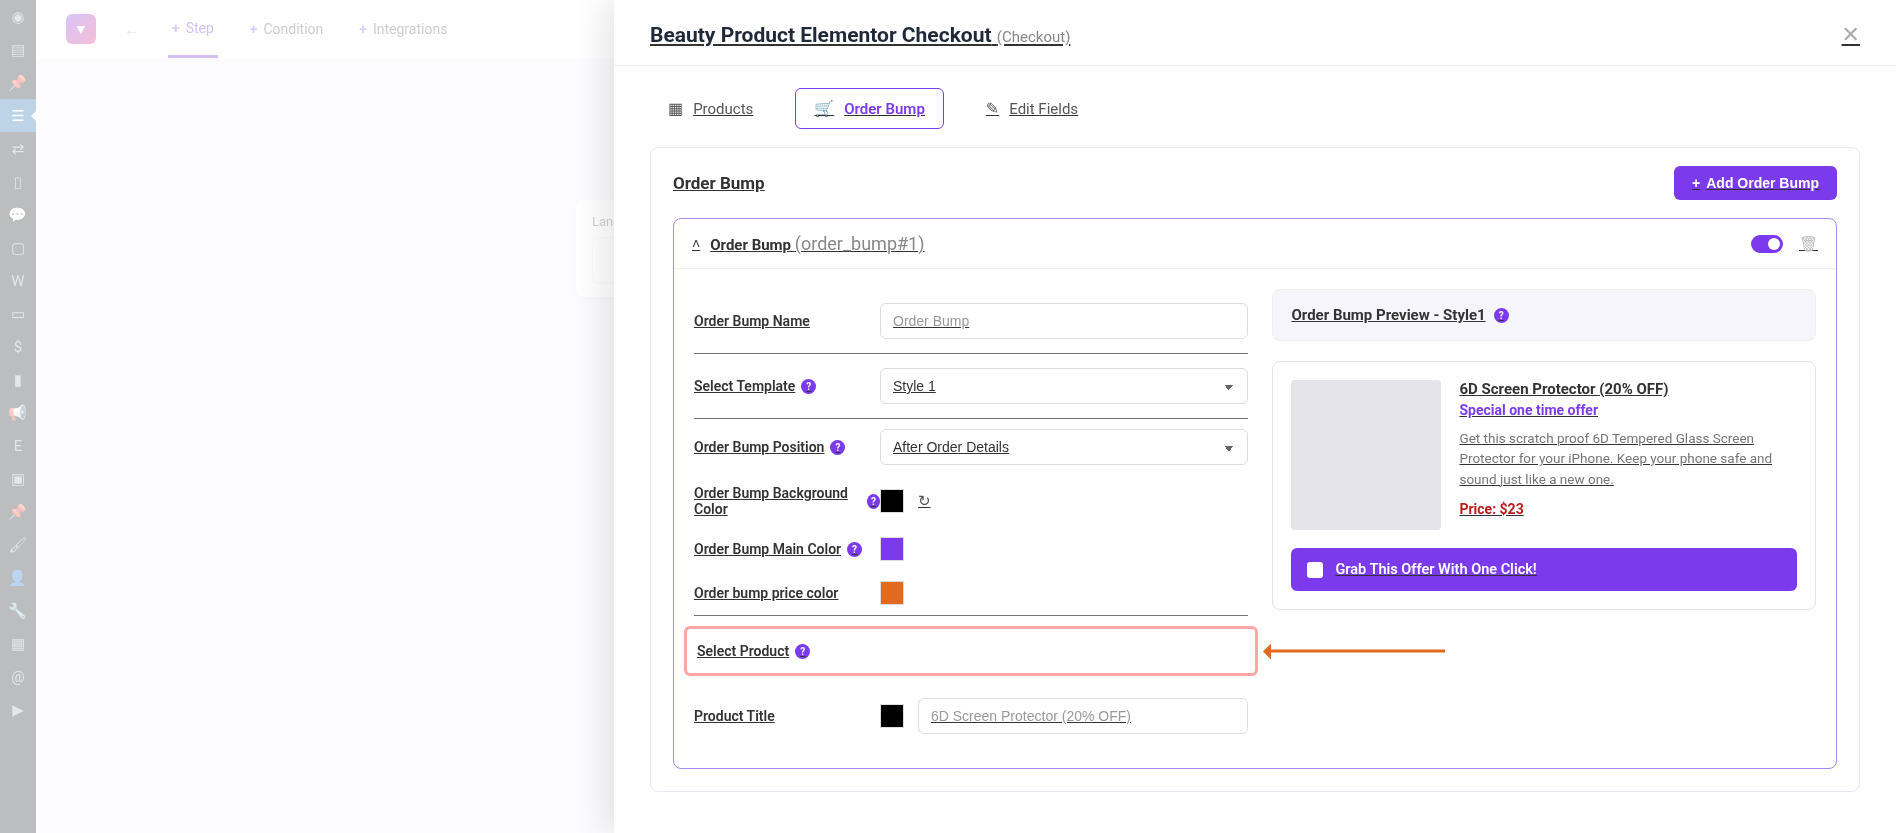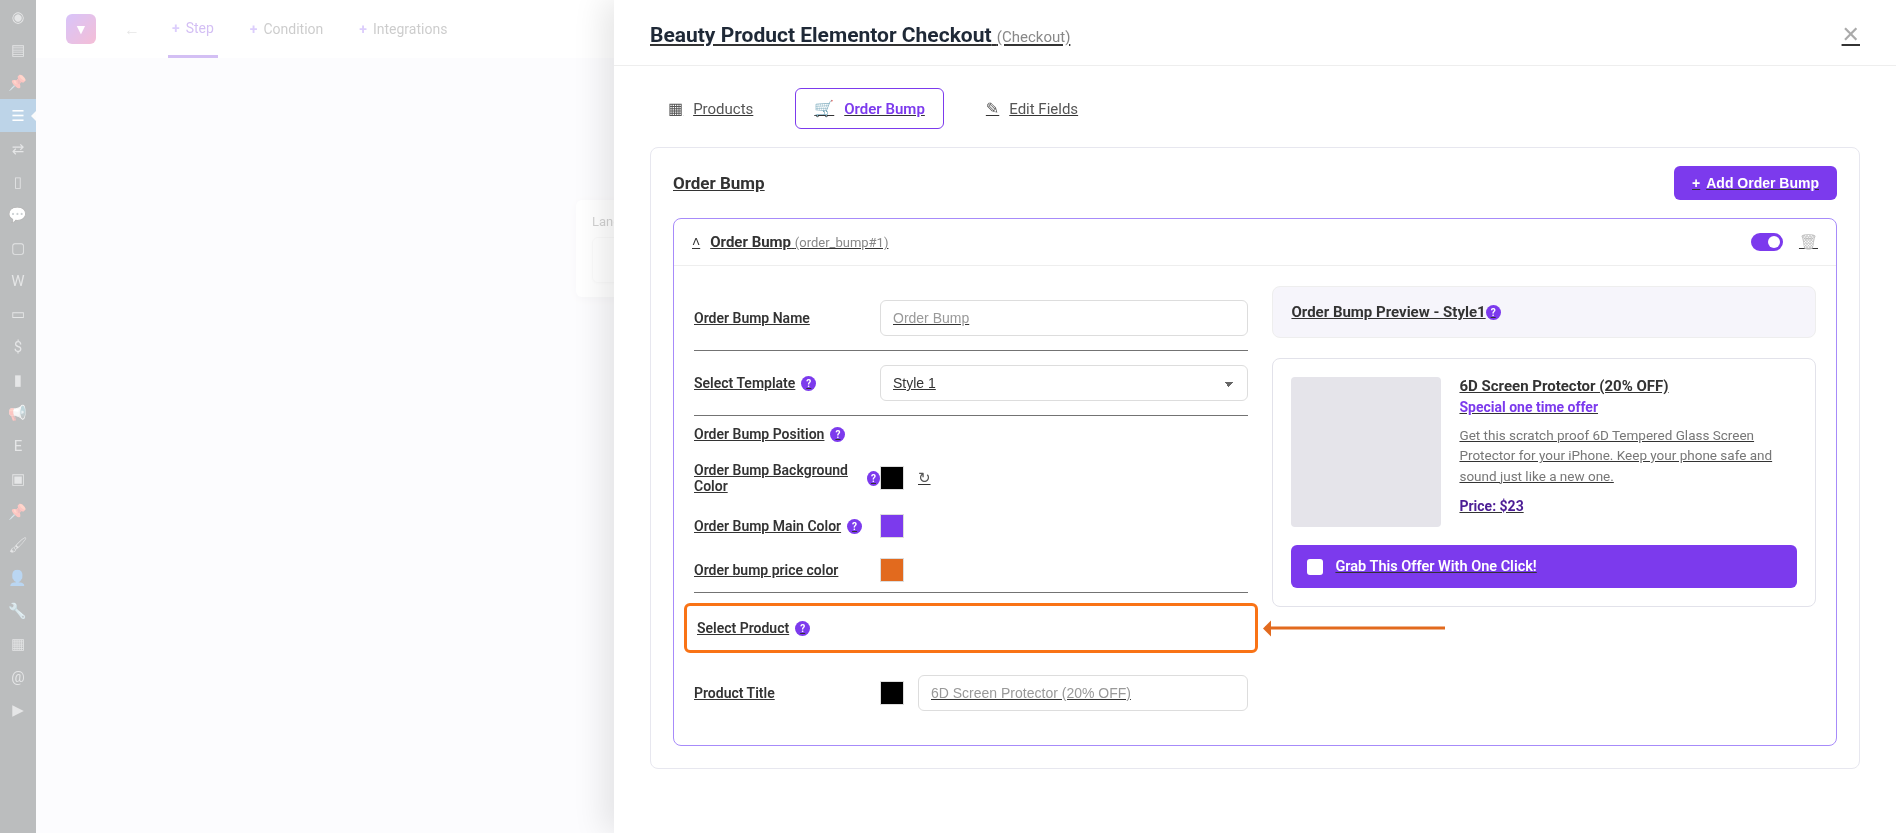--- a/index.html
+++ b/index.html
@@ -133,21 +133,21 @@
     overflow: visible;
   }
   .inner-hd {
     display:flex; align-items:center; justify-content:space-between;
     padding: 14px 18px;
     border-bottom: 1px solid #eee;
   }
   .inner-hd .lt { display:flex; align-items:center; gap:10px; }
   .inner-hd .lt .chev { font-size:14px; color:#333; }
   .inner-hd .lt .ititle { font-size:15px; font-weight:700; color:#333; }
-  .inner-hd .lt .iid { font-size:13px; color:#888; font-weight:400; }
+  .inner-hd .lt .iid { font-size:18px; color:#888; font-weight:400; }
   .inner-hd .rt { display:flex; align-items:center; gap:16px; }
   .toggle {
     width:32px; height:18px; border-radius:10px; background:#7c3aed; position:relative;
   }
   .toggle::after {
     content:""; width:12px; height:12px; background:#fff; border-radius:50%;
     position:absolute; top:3px; right:3px;
   }
   .trash { color:#bbb; font-size:15px; }
 
@@ -194,21 +194,21 @@
   }
   .swatch.black { background:#000; }
   .swatch.purple { background:#7c3aed; }
   .swatch.orange { background:#e26a1e; }
   .reset-icon { margin-left:14px; color:#555; font-size:15px; }
 
   .highlight-wrap {
     position:relative;
     margin: 0 -10px;
     padding: 10px 10px;
-    border: 3px solid #f97316;
+    border: 3px solid #fca5a5;
     border-radius: 6px;
   }
   .highlight-wrap .frow { border-bottom:none; padding: 4px 0; }
   .highlight-wrap .finput {
     border: 1.5px solid #a78bfa;
     box-shadow: inset 0 0 0 1px #ede9fe;
   }
   .arrow-annot {
     position:absolute; right:-190px; top:50%;
     width:180px; height:3px; background:#e26a1e;
@@ -217,42 +217,42 @@
   .arrow-annot::before {
     content:""; position:absolute; left:-10px; top:-6px;
     border: 8px solid transparent; border-right-color:#e26a1e;
   }
 
   .preview-head {
     background: #f6f5fb;
     border: 1px solid #eee;
     border-radius: 8px;
     padding: 16px 18px;
-    display:flex; align-items:center; 
+    display:flex; align-items:center; gap:8px;
     margin-bottom: 20px;
   }
   .preview-head .pt { font-size:15px; font-weight:700; color:#333; }
   .preview-head .q {
     width:15px; height:15px; border-radius:50%; background:#7c3aed;
     color:#fff; font-size:10px; display:inline-flex; align-items:center; justify-content:center; font-weight:bold;
   }
 
   .preview-card {
     border: 1px solid #e2e2ea; border-radius:8px;
     padding: 18px; background:#fff;
   }
   .preview-top { display:flex; gap:18px; }
   .preview-img {
     width: 150px; height: 150px; background:#e5e4ea; border-radius:4px; flex-shrink:0;
   }
   .preview-text { flex:1; }
   .ptitle { font-size:15px; font-weight:700; color:#333; margin-bottom:4px; }
   .poffer { font-size:14px; font-weight:700; color:#7c3aed; margin-bottom:10px; }
   .pdesc { font-size:13.5px; color:#777; line-height:1.5; margin-bottom:12px; }
-  .pprice { font-size:14px; font-weight:700; color:#4c1d95; }
+  .pprice { font-size:14px; font-weight:700; color:#b91c1c; }
   .grab-bar {
     margin-top:18px;
     background:#7c3aed; color:#fff;
     padding: 13px 16px; border-radius:6px;
     display:flex; align-items:center; gap:12px;
     font-size:14.5px; font-weight:600;
   }
   .grab-bar .cb {
     width:16px; height:16px; background:#fff; border-radius:3px; display:inline-block;
   }
@@ -388,20 +388,21 @@
                   <span class="q">?</span>
                 </div>
               <select class="fselect"><option>Style 1</option></select>
             </div>
 
             <div class="frow noborder sp10">
               <div class="flabel">
                   <span>Order Bump Position</span>
                   <span class="q">?</span>
                 </div>
+              <select class="fselect"><option>After Order Details</option></select>
             </div>
 
             <div class="frow noborder sp10">
               <div class="flabel">
                   <span>Order Bump Background Color</span>
                   <span class="q">?</span>
                 </div>
               <div class="swatch black"></div>
               <span class="reset-icon">↻</span>
             </div>

